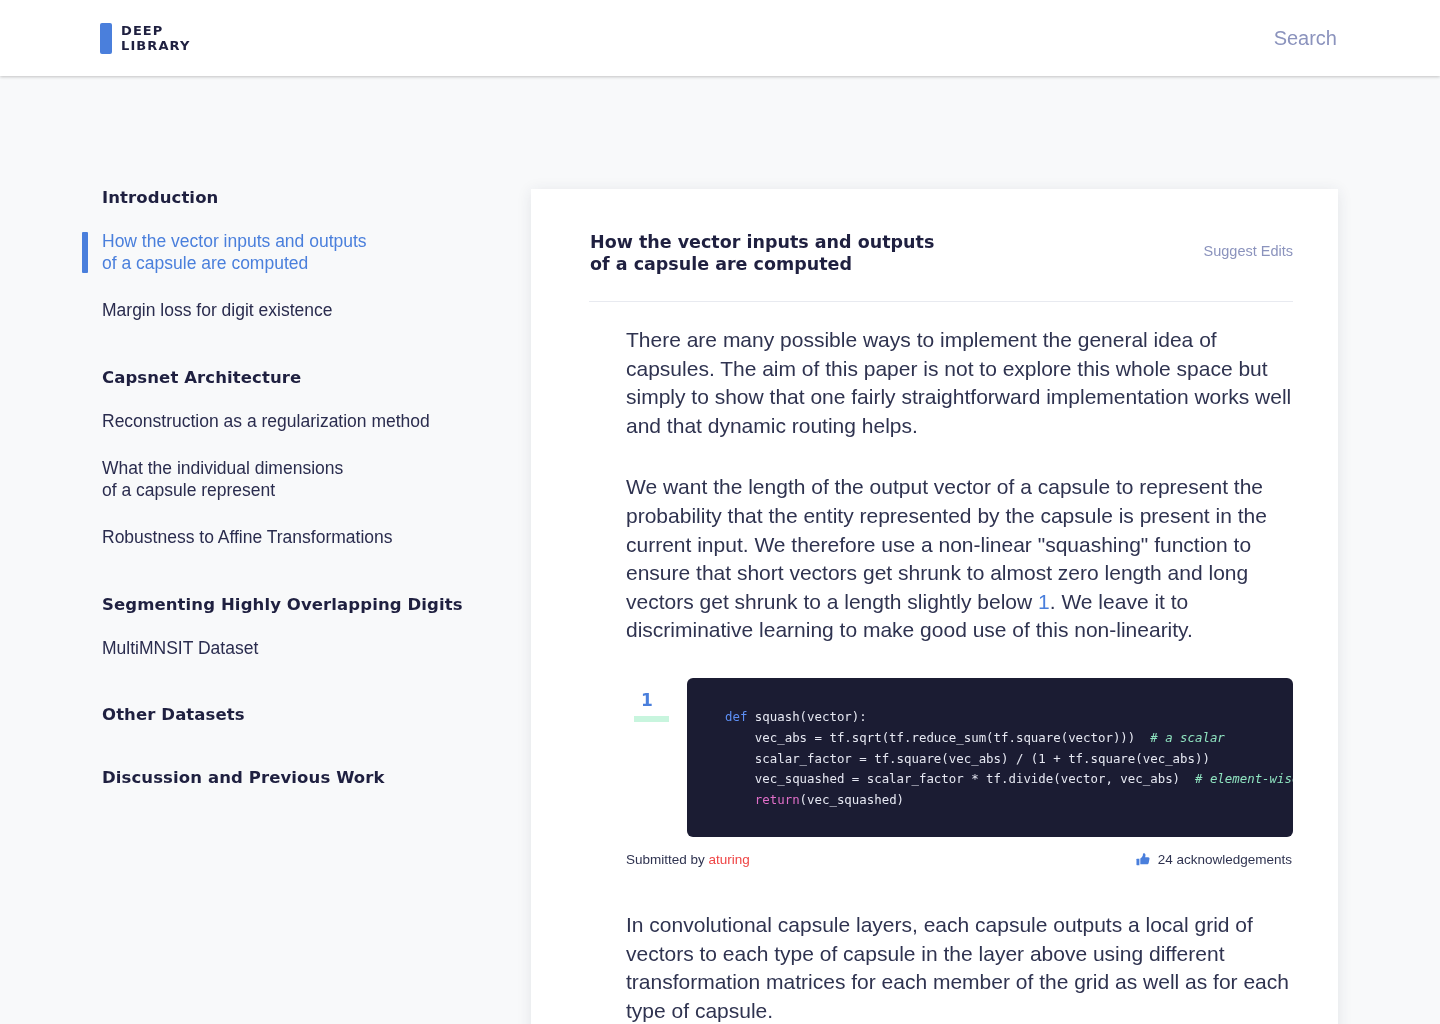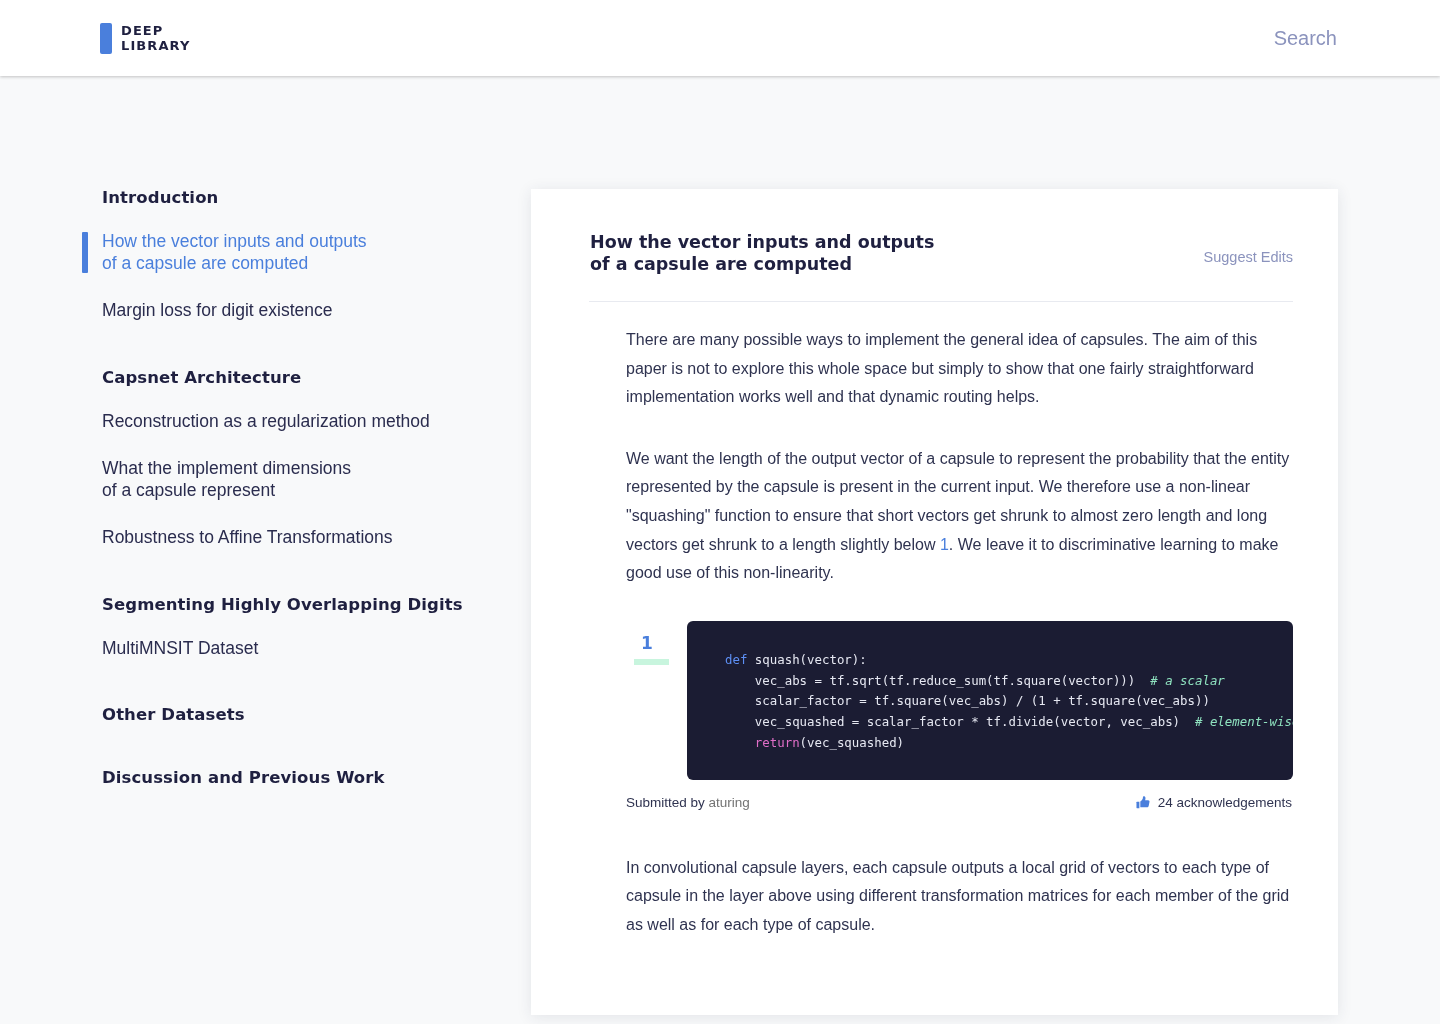--- a/index.html
+++ b/index.html
@@ -122,29 +122,29 @@
     line-height: 22px;
     color: #1f2040;
     white-space: pre-line;
     margin: 0;
     padding-left: 1px;
   }
   .suggest-edits {
     font-family: "Liberation Sans", sans-serif;
     font-size: 14.5px;
     color: #8b93bd;
-    margin-top: 18px;
+    margin-top: 12px;
     cursor: pointer;
     white-space: nowrap;
   }
 
   .body-wrap { padding: 0 0 0 37px; }
   p.para {
     font-family: "Liberation Sans", sans-serif;
-    font-size: 16px;
+    font-size: 21px;
     line-height: 28.6px;
     color: #2f3350;
     margin: 0;
   }
   p.para.first { margin-top: 24px; }
   p.para.second { margin-top: 33px; }
   p.para.last { margin-top: 44px; }
   .ref-link { color: #4a7fdc; cursor: pointer; }
 
   
@@ -194,21 +194,21 @@
     justify-content: space-between;
     align-items: center;
     margin-top: 15px;
     padding-left: 0px;
   }
   .submitted {
     font-family: "Liberation Sans", sans-serif;
     font-size: 13.5px;
     color: #2f3350;
   }
-  .submitted .user { color: #737373; cursor: pointer; }
+  .submitted .user { color: #ef4444; cursor: pointer; }
   .acks {
     display: flex;
     align-items: center;
     gap: 7px;
     font-family: "Liberation Sans", sans-serif;
     font-size: 13.5px;
     color: #2f3350;
     margin-right: 1px;
   }
   .thumb-icon { display: block; }
@@ -237,21 +237,21 @@
         <div class="toc-item active">How the vector inputs and outputs
 of a capsule are computed</div>
         <div class="toc-item">Margin loss for digit existence</div>
       </div>
 
       <div class="toc-gap"></div>
 
       <div class="toc-group">
         <h3 class="toc-heading">Capsnet Architecture</h3>
         <div class="toc-item">Reconstruction as a regularization method</div>
-        <div class="toc-item">What the implement dimensions
+        <div class="toc-item">What the individual dimensions
 of a capsule represent</div>
         <div class="toc-item">Robustness to Affine Transformations</div>
       </div>
 
       <div class="toc-gap"></div>
 
       <div class="toc-group">
         <h3 class="toc-heading">Segmenting Highly Overlapping Digits</h3>
         <div class="toc-item">MultiMNSIT Dataset</div>
       </div>

